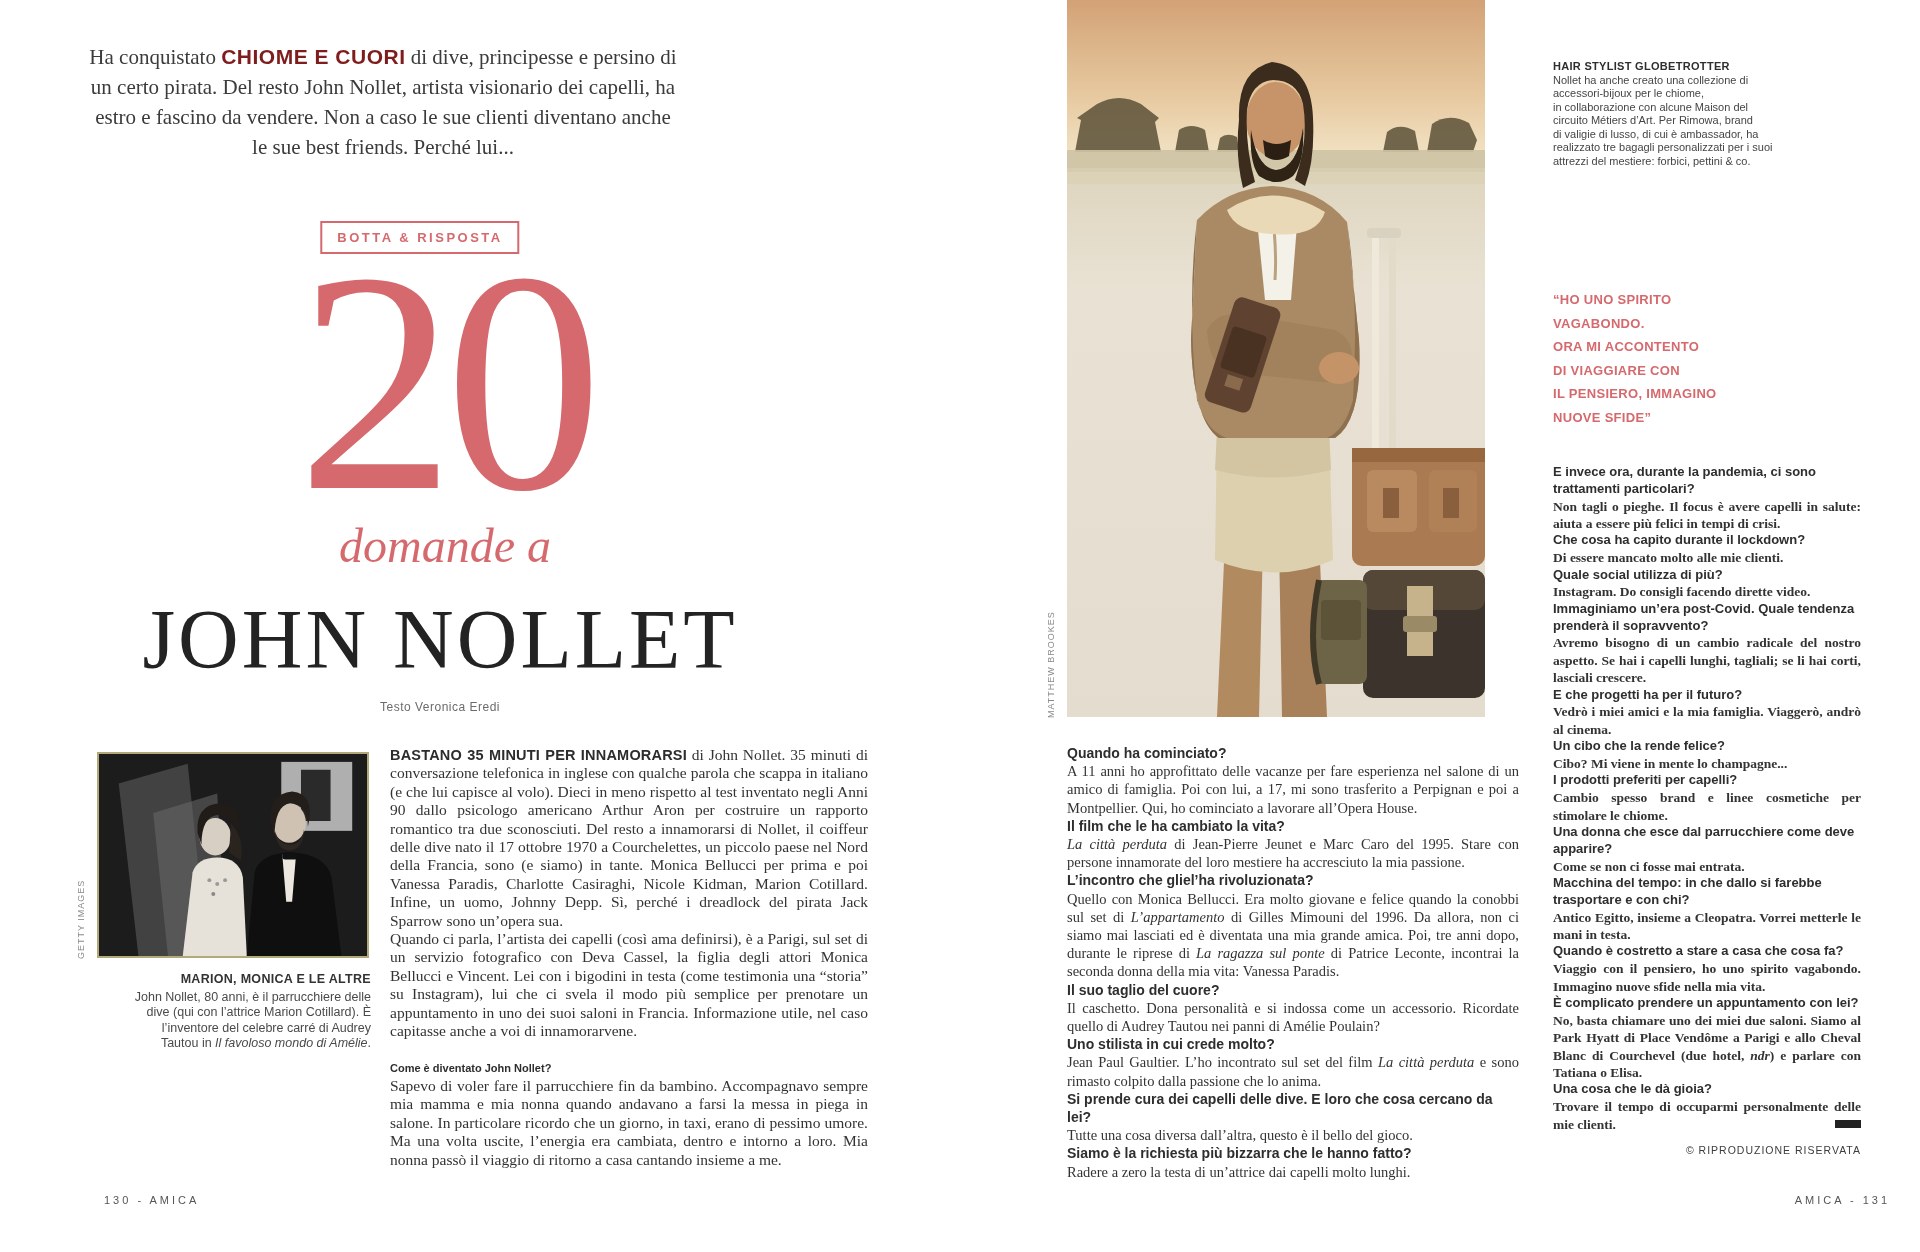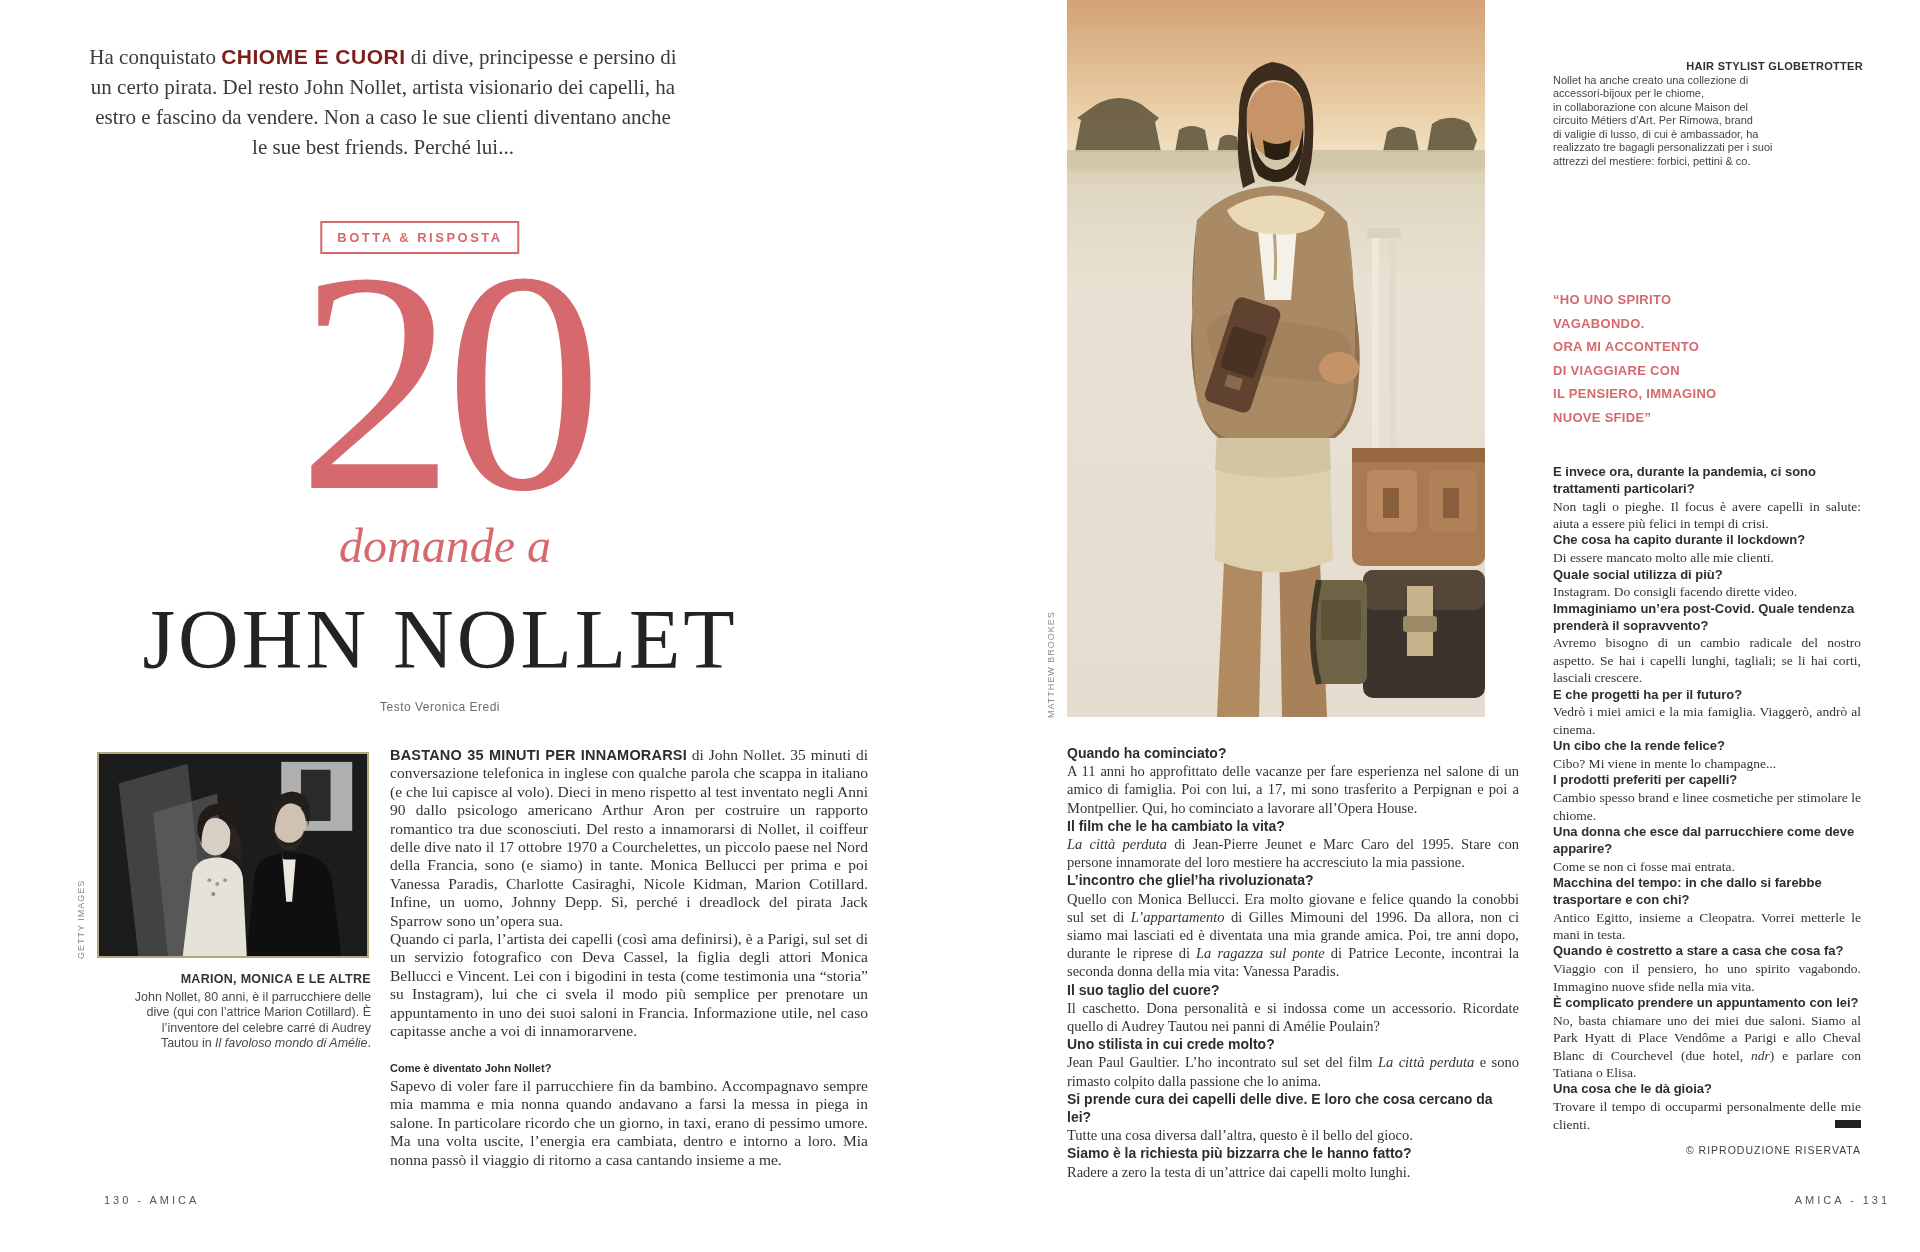--- a/index.html
+++ b/index.html
@@ -51,31 +51,31 @@
   .photo-main{position:absolute;left:1067px;top:0;width:418px;height:717px;background:#e9dfcd;}
   .photo-main svg{display:block;width:100%;height:100%;}
 
   .col-mid{position:absolute;left:1067px;top:744px;width:452px;
          font-size:14.5px;line-height:18.2px;color:#333;}
   .col-mid .q{font-size:14px;}
   .col-mid .a{text-align:justify;margin:0;}
 
   .sidebar-kicker{position:absolute;left:1553px;top:60px;width:310px;
          font-family:"Liberation Sans",sans-serif;font-size:11px;line-height:13.5px;color:#454545;}
-  .sidebar-kicker .k-title{font-weight:bold;color:#2e2e2e;letter-spacing:.3px;text-align:right;}
+  .sidebar-kicker .k-title{font-weight:bold;color:#2e2e2e;letter-spacing:.3px;}
   .pre-line{white-space:pre-line;}
 
   .quote{position:absolute;left:1553px;top:288px;width:330px;
          font-family:"Liberation Sans",sans-serif;font-weight:bold;font-size:13px;
          line-height:23.5px;color:#d5696d;letter-spacing:.3px;}
 
   .sidebar-qa{position:absolute;left:1553px;top:464px;width:308px;
          font-size:13.5px;line-height:17.4px;color:#333;}
   .sidebar-qa .q{font-size:13px;line-height:16.8px;}
-  .sidebar-qa .a{text-align:justify;margin:0;}
+  .sidebar-qa .a{text-align:justify;margin:0;font-weight:bold;}
 
   .end-mark{width:26px;height:8px;background:#222;margin:-13px 0 0 auto;}
   .copyright{margin-top:14px;text-align:right;font-family:"Liberation Sans",sans-serif;
          font-size:10.5px;letter-spacing:1px;color:#3c3c3c;}
 </style>
 </head>
 <body>
 
 <div id="spread">
 

